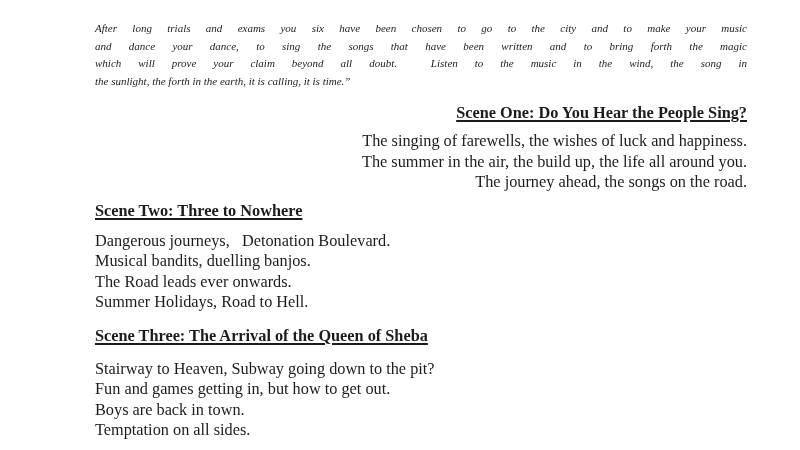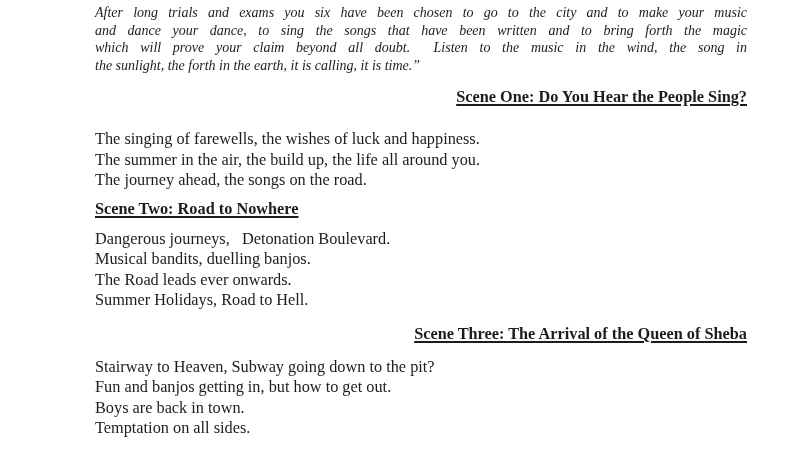--- a/index.html
+++ b/index.html
@@ -11,44 +11,44 @@
     overflow: hidden;
     color: #1c1c1c;
     font-family: "Liberation Serif", serif;
   }
   .content {
     margin-left: 95px;
     width: 652px;
   }
   
   .quote {
-    padding-top: 4px;
+    padding-top: 20px;
     font-style: italic;
-    font-size: 14px;
+    font-size: 11px;
   }
   .quote-line {
     line-height: 17.6px;
     text-align: justify;
   }
   .quote-line.jl { text-align-last: justify; }
   
   .heading {
     font-weight: bold;
     font-size: 16.3px;
     line-height: 20px;
     text-decoration: underline;
     text-underline-offset: 2px;
     text-decoration-thickness: 1.5px;
   }
   .h-one   { margin-top: 13px; text-align: right; }
   .h-two   { margin-top: 8px; }
-  .h-three { margin-top: 13px; text-align: right; }
+  .h-three { margin-top: 13px; }
   
   .stanza  { }
-  .st-one   { margin-top: 22px; }
+  .st-one   { margin-top: 8px; text-align: right; }
   .st-two   { margin-top: 10px; }
   .st-three { margin-top: 13px; }
   .lyric-line {
     font-size: 16.3px;
     line-height: 20.5px;
     white-space: pre-wrap;
   }
 </style>
 </head>
 <body>
@@ -66,33 +66,33 @@
     <div class="section">
       <div class="heading h-one">Scene One: Do You Hear the People Sing?</div>
       <div class="stanza st-one">
         <div class="lyric-line">The singing of farewells, the wishes of luck and happiness.</div>
         <div class="lyric-line">The summer in the air, the build up, the life all around you.</div>
         <div class="lyric-line">The journey ahead, the songs on the road.</div>
       </div>
     </div>
 
     <div class="section">
-      <div class="heading h-two">Scene Two: Road to Nowhere</div>
+      <div class="heading h-two">Scene Two: Three to Nowhere</div>
       <div class="stanza st-two">
         <div class="lyric-line">Dangerous journeys,&nbsp;&nbsp; Detonation Boulevard.</div>
         <div class="lyric-line">Musical bandits, duelling banjos.</div>
         <div class="lyric-line">The Road leads ever onwards.</div>
         <div class="lyric-line">Summer Holidays, Road to Hell.</div>
       </div>
     </div>
 
     <div class="section">
       <div class="heading h-three">Scene Three: The Arrival of the Queen of Sheba</div>
       <div class="stanza st-three">
         <div class="lyric-line">Stairway to Heaven, Subway going down to the pit?</div>
-        <div class="lyric-line">Fun and banjos getting in, but how to get out.</div>
+        <div class="lyric-line">Fun and games getting in, but how to get out.</div>
         <div class="lyric-line">Boys are back in town.</div>
         <div class="lyric-line">Temptation on all sides.</div>
       </div>
     </div>
 
   </div>
 </div>
 
 </body></html>

